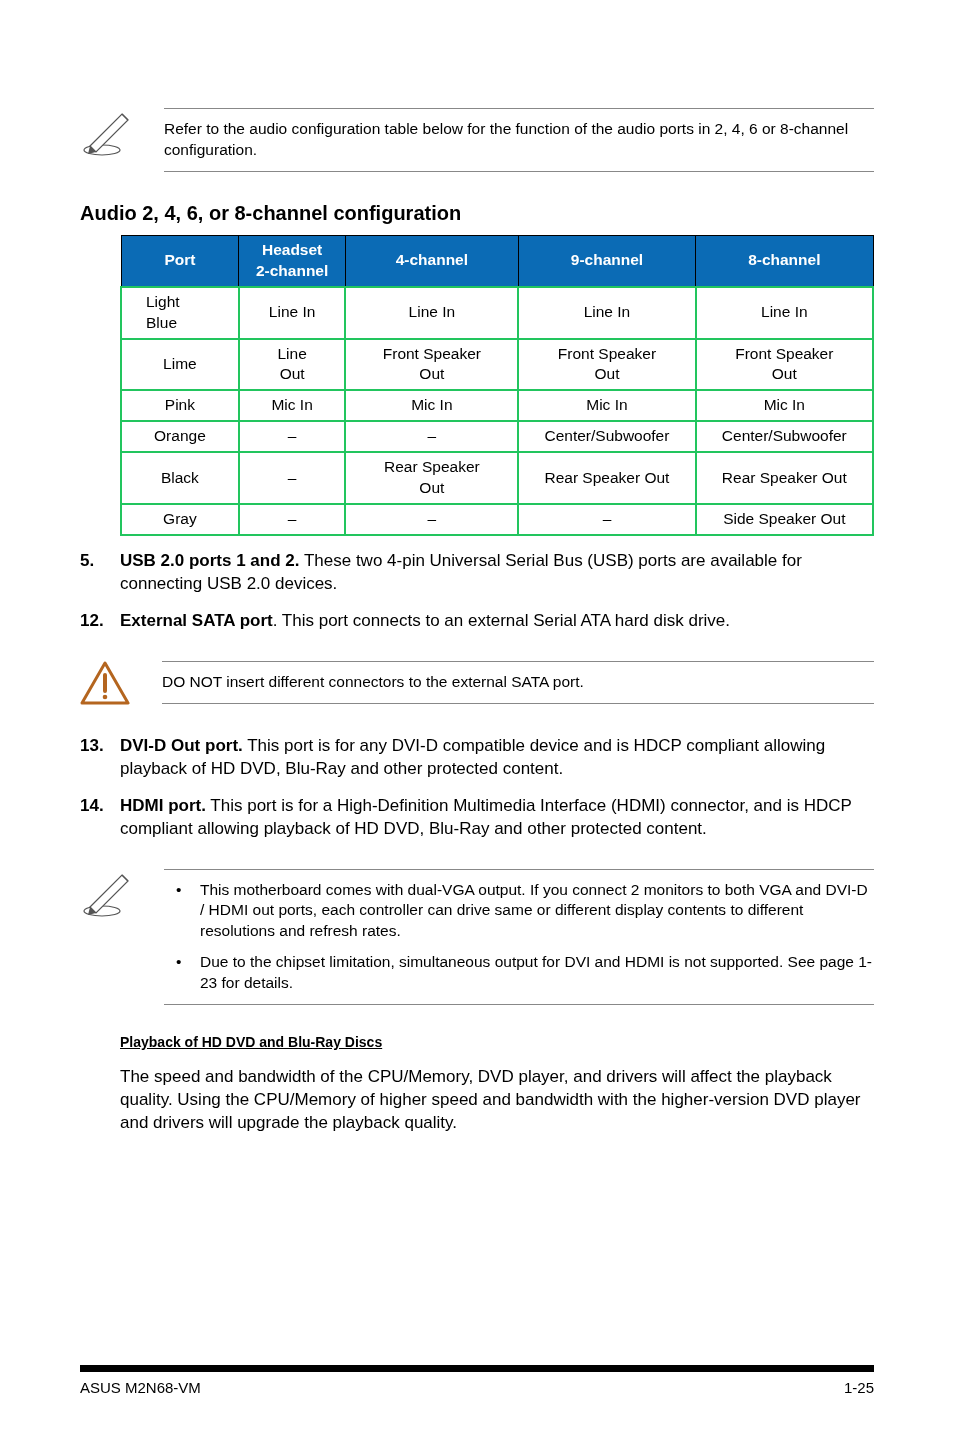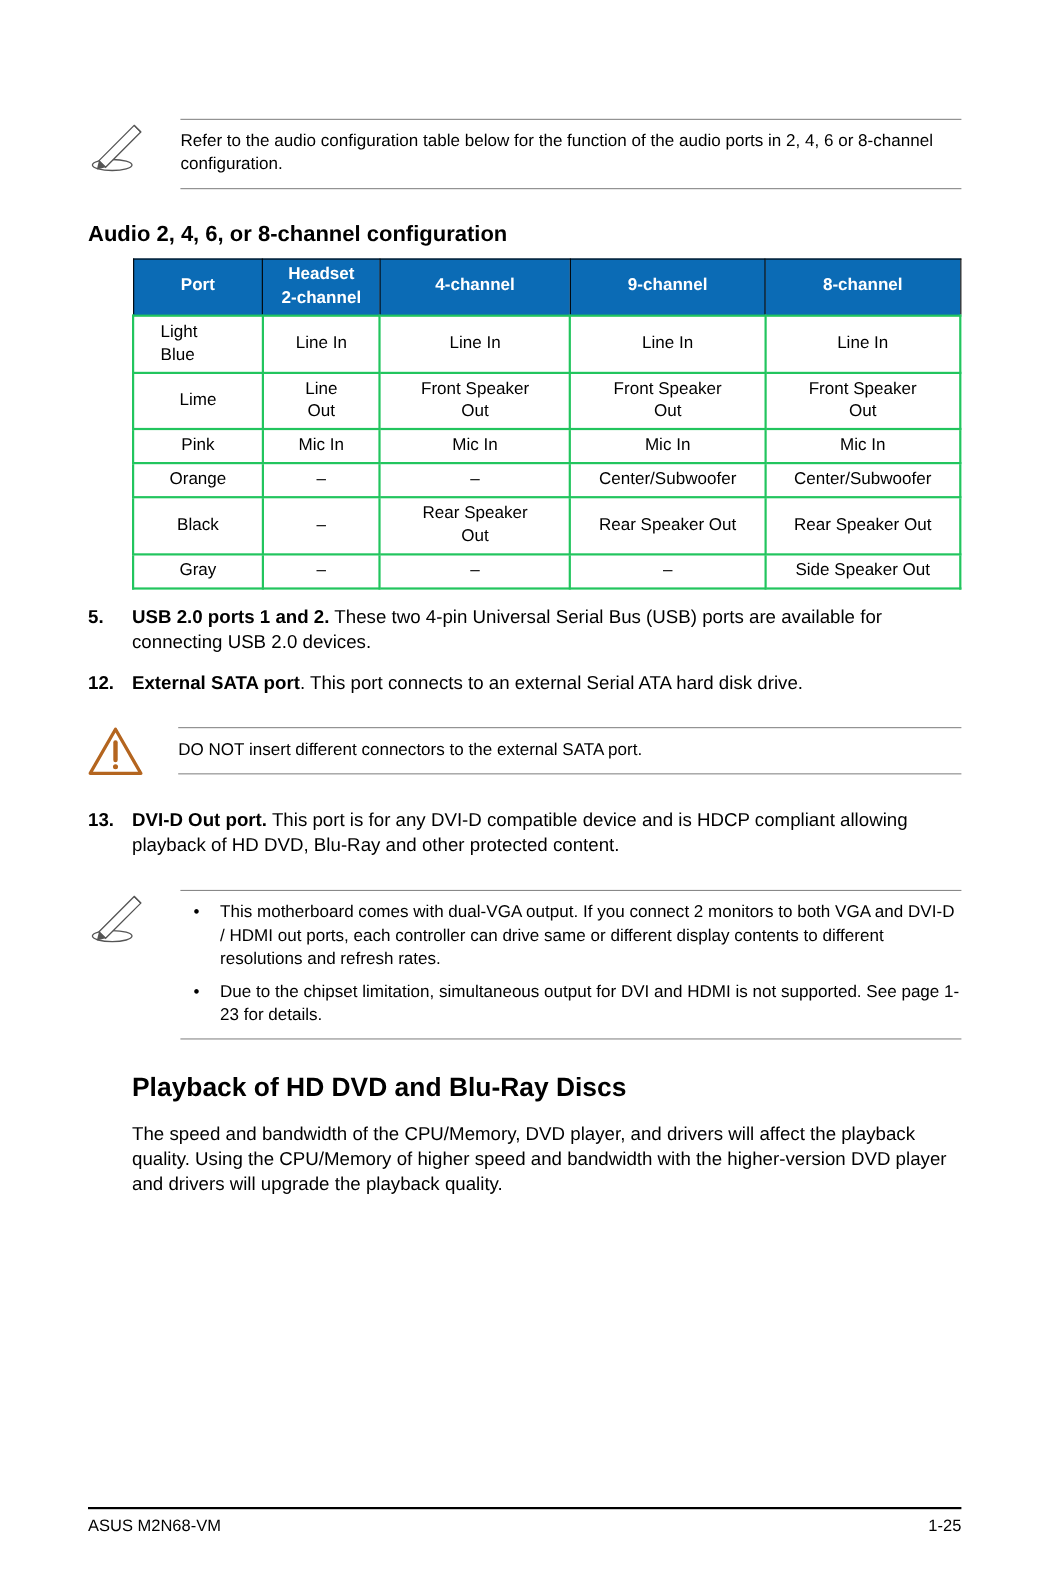--- a/index.html
+++ b/index.html
@@ -87,31 +87,32 @@
     display: flex;
     margin-bottom: 14px;
   }
   ol.numlist > li .num {
     flex: 0 0 40px;
     font-weight: bold;
   }
   ol.numlist > li .li-body { flex: 1; }
   ol.numlist > li .li-body .lead { font-weight: bold; }
   h4.playhead {
-    font-size: 24px;
+    font-size: 14px;
     font-weight: bold;
     margin: 6px 0 14px 0;
+    text-decoration: underline;
   }
   .para { margin-bottom: 14px; }
   .footer {
     position: absolute;
     left: 80px;
     right: 80px;
     bottom: 40px;
-    border-top: 2px solid #000000;
+    border-top: 7px solid #000000;
     padding-top: 6px;
     font-size: 15px;
     display: flex;
     justify-content: space-between;
   }
   
   .pencil-svg { width: 52px; height: 50px; }
   .warn-svg { width: 50px; height: 46px; }
 </style>
 </head>
@@ -222,20 +223,26 @@
   </div>
 </div>
 
 <ol class="numlist">
   <li>
     <span class="num">13.</span>
     <span class="li-body">
       <span class="lead">DVI-D Out port.</span><span> This port is for any DVI-D compatible device and is HDCP compliant allowing playback of HD DVD, Blu-Ray and other protected content.</span>
     </span>
   </li>
+  <li>
+    <span class="num">14.</span>
+    <span class="li-body">
+      <span class="lead">HDMI port.</span><span> This port is for a High-Definition Multimedia Interface (HDMI) connector, and is HDCP compliant allowing playback of HD DVD, Blu-Ray and other protected content.</span>
+    </span>
+  </li>
 </ol>
 
 <div class="note-row">
   <div class="note-icon">
     <svg class="pencil-svg" viewBox="0 0 52 50">
       <ellipse cx="22" cy="42" rx="18" ry="5" fill="none" stroke="#555" stroke-width="1.2"></ellipse>
       <polygon points="10,38 42,6 48,12 16,44" fill="#fff" stroke="#555" stroke-width="1.2"></polygon>
       <line x1="42" y1="6" x2="48" y2="12" stroke="#555" stroke-width="1.2"></line>
       <polygon points="10,38 16,44 8,46" fill="#555"></polygon>
     </svg>

